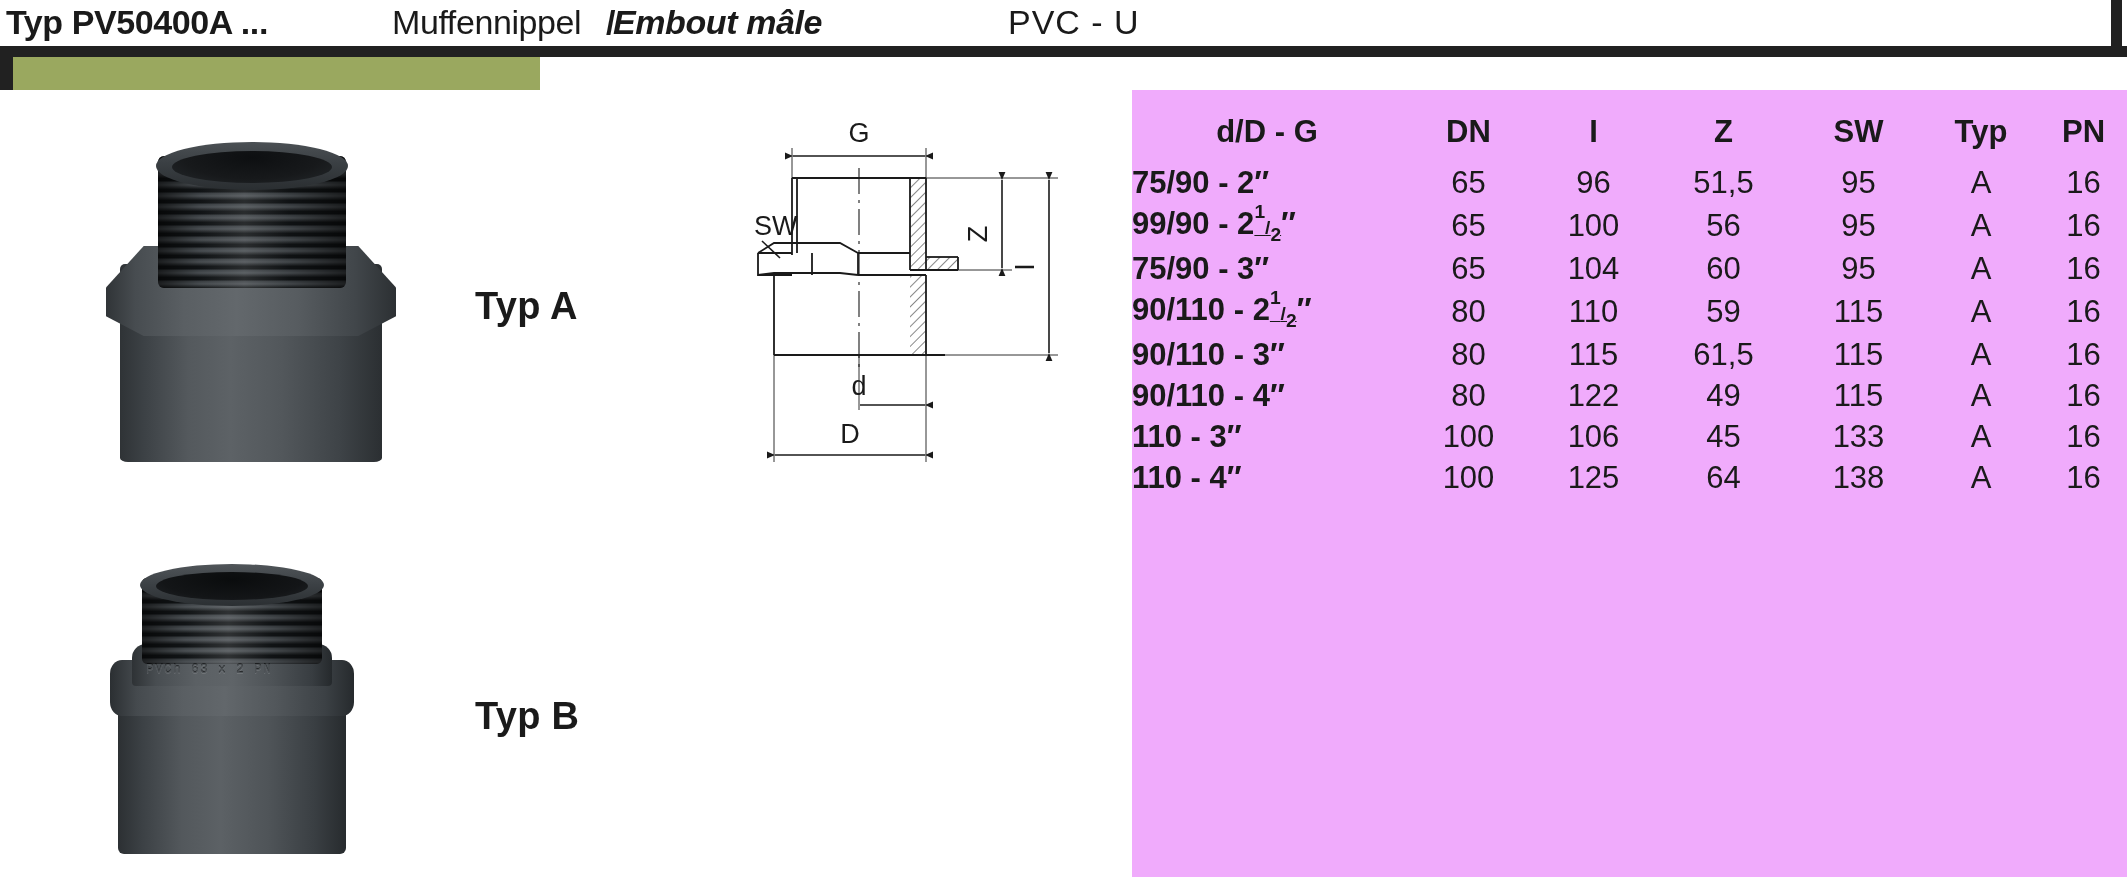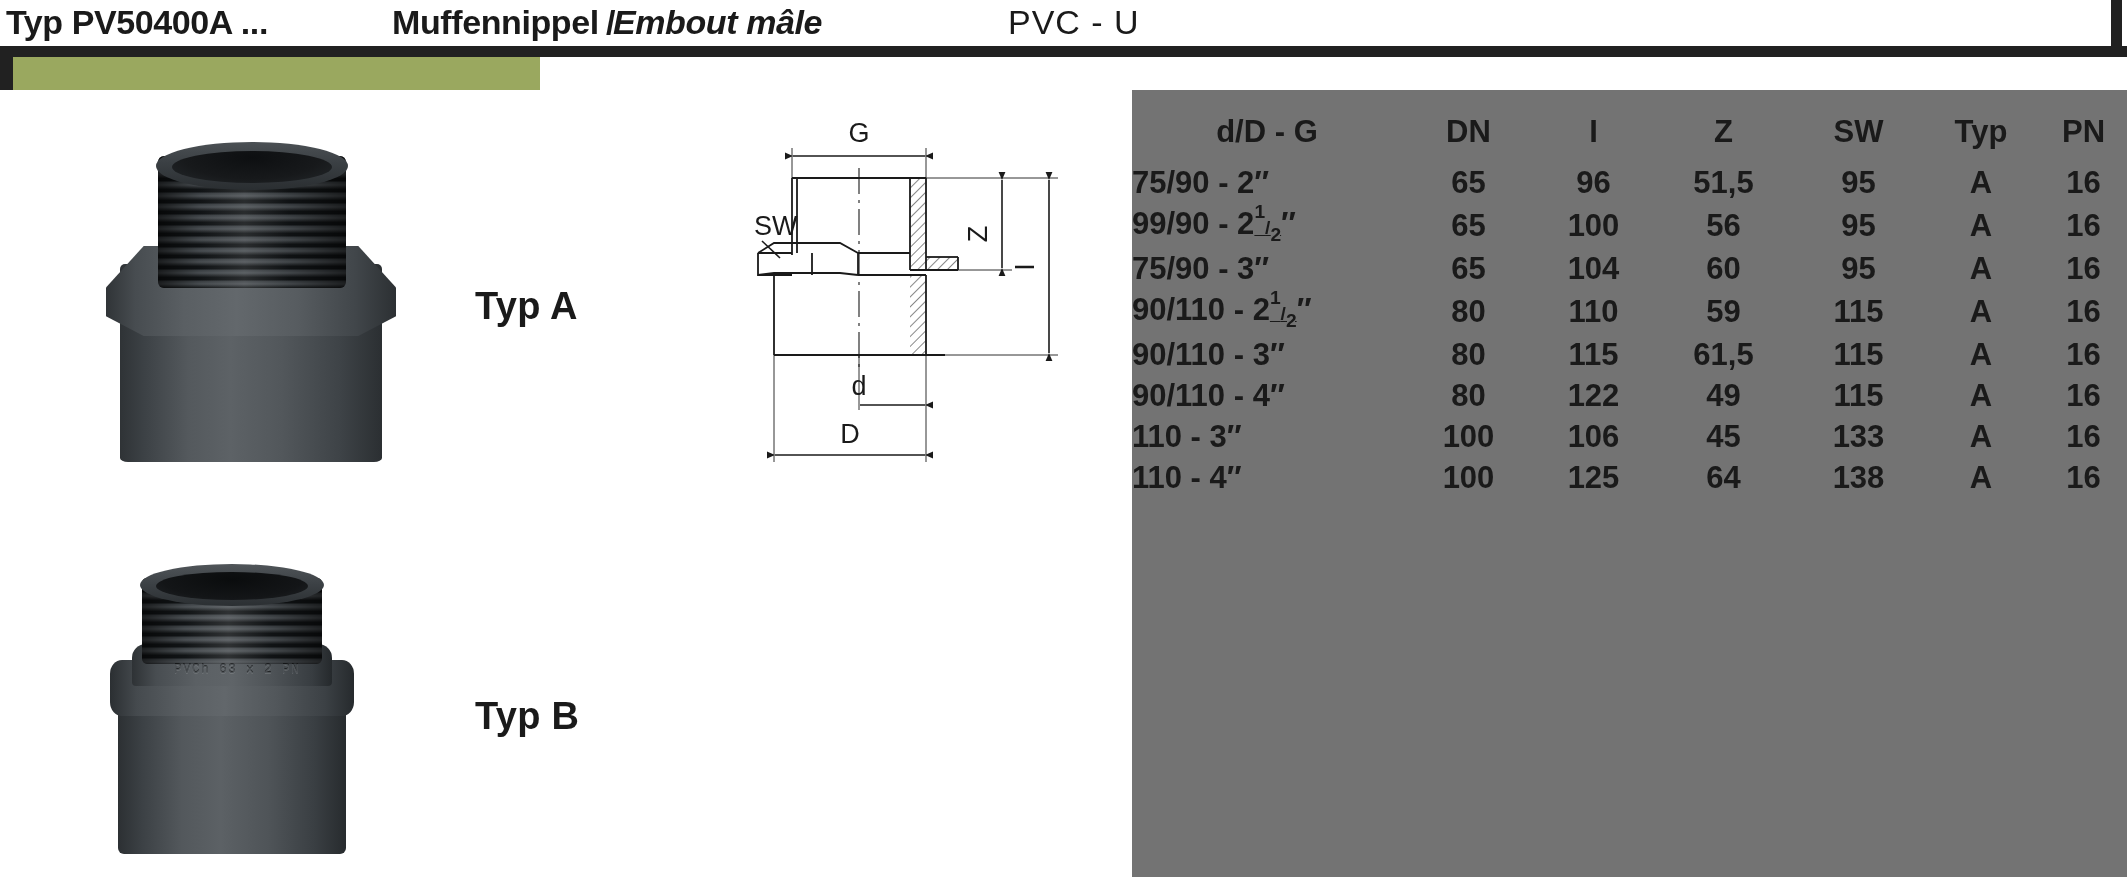--- a/index.html
+++ b/index.html
@@ -25,21 +25,21 @@
   .hdr-text {
     position: absolute;
     top: 2px;
     white-space: nowrap;
     color: #1a1a1a;
     font-size: 34px;
     line-height: 40px;
     letter-spacing: -0.4px;
   }
   #hdr-typ      { left: 6px;   font-weight: bold; }
-  #hdr-name-de  { left: 392px; font-weight: bold; }
+  #hdr-name-de  { left: 392px; font-weight: normal; }
   #hdr-sep      { left: 606px; font-weight: bold; }
   #hdr-name-fr  { left: 613px; font-weight: bold; font-style: italic; }
   #hdr-material { left: 1008px; font-weight: 300; letter-spacing: 1px; }
 
   #header-rule {
     position: absolute;
     left: 0; top: 46px;
     width: 2127px; height: 11px;
     background: #212121;
   }
@@ -146,21 +146,20 @@
   #b-emboss {
     position: absolute; left: 36px; top: 100px;
     width: 176px; height: 16px;
     font-family: "Liberation Mono", monospace;
     font-size: 13px;
     letter-spacing: 1.2px;
     color: #4e5357;
     text-shadow: 0 1px 0 rgba(255,255,255,0.13), 0 -1px 0 rgba(0,0,0,0.55);
     white-space: nowrap;
     overflow: hidden;
-    margin-left: 28px;
   }
   #b-thread {
     position: absolute; left: 32px; top: 16px;
     width: 180px; height: 86px;
     background:
       repeating-linear-gradient(to bottom,
         #121517 0px, #121517 3px,
         #3c4145 4px, #4e5357 7px,
         #16191b 11px),
       #2a2e31;
@@ -207,21 +206,21 @@
     left: 740px; top: 110px;
     width: 360px; height: 360px;
   }
   #tech-drawing svg { display: block; }
 
   
   #table-panel {
     position: absolute;
     left: 1132px; top: 90px;
     width: 995px; height: 787px;
-    background: #737373;
+    background: #f0abfc;
   }
   #spec-table {
     position: absolute;
     left: 0; top: 10px;
     width: 965px;
     border-collapse: collapse;
     table-layout: fixed;
   }
   #spec-table th, #spec-table td {
     padding: 0;
@@ -230,21 +229,21 @@
     line-height: 41px;
     text-align: center;
     white-space: nowrap;
   }
   #spec-table th {
     font-weight: bold;
     height: 62px;
     vertical-align: middle;
   }
   #spec-table td {
-    font-weight: bold;
+    font-weight: normal;
     height: 41px;
   }
   #spec-table td.cell-size {
     font-weight: bold;
     text-align: left;
     padding-right: 22px;
   }
   #spec-table th.col-size { padding-right: 4px; }
   .col-size { width: 270px; }
   .col-dn   { width: 125px; }

